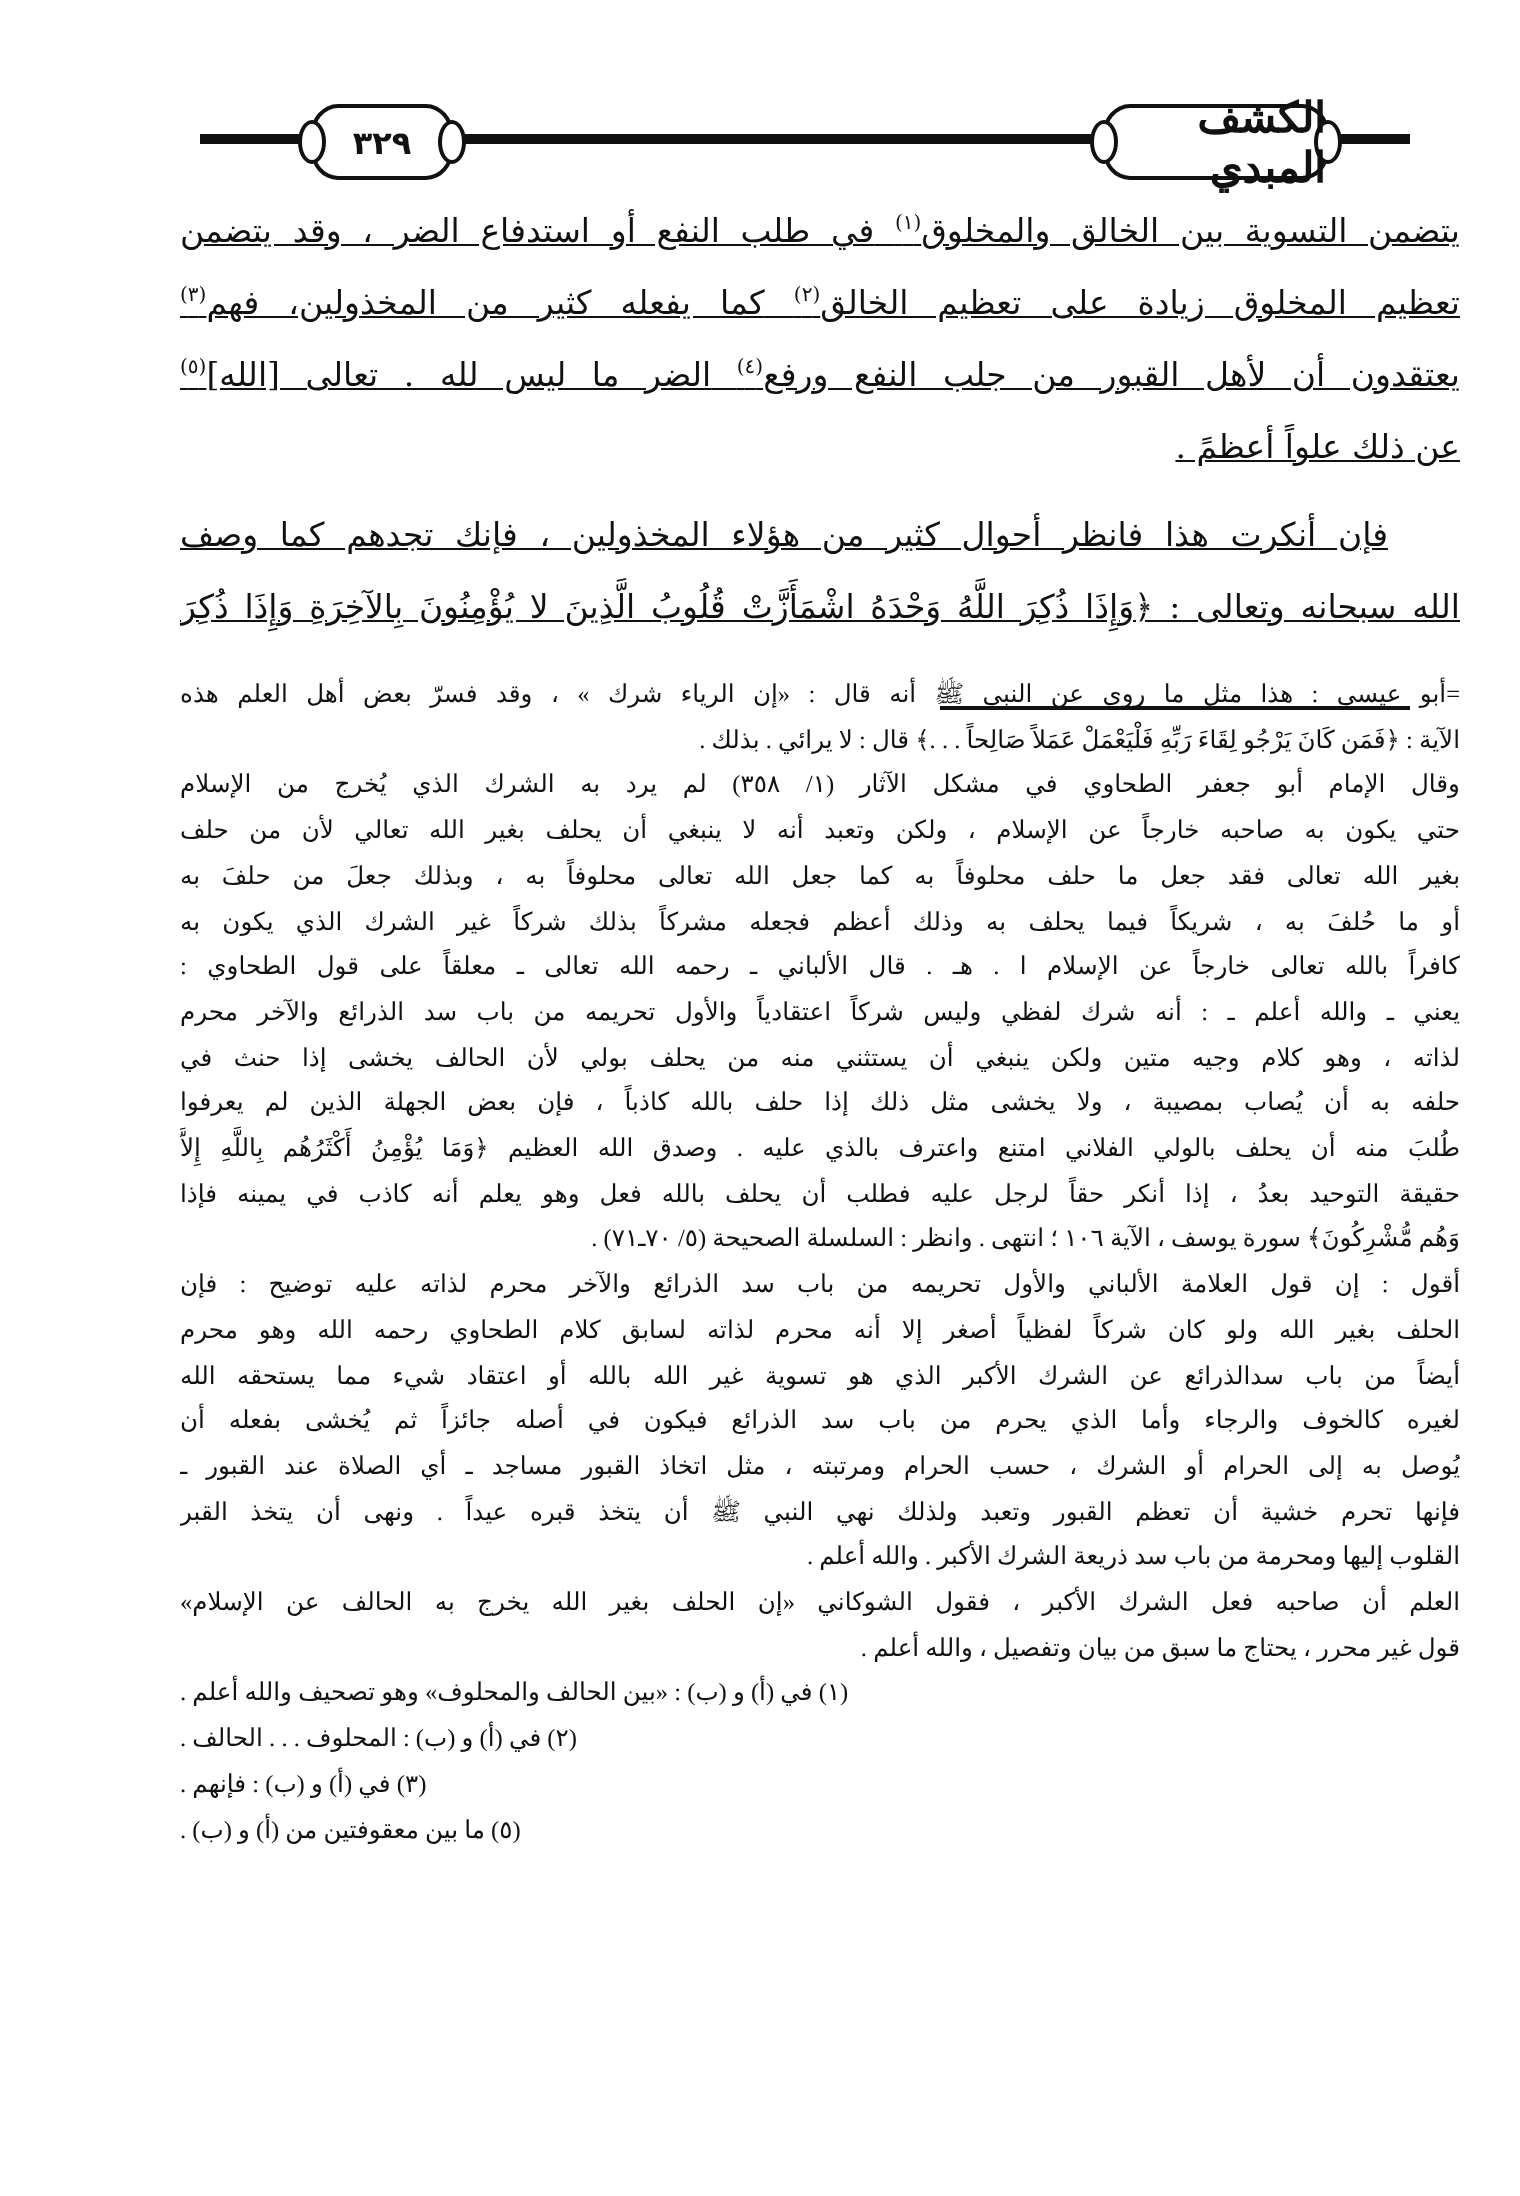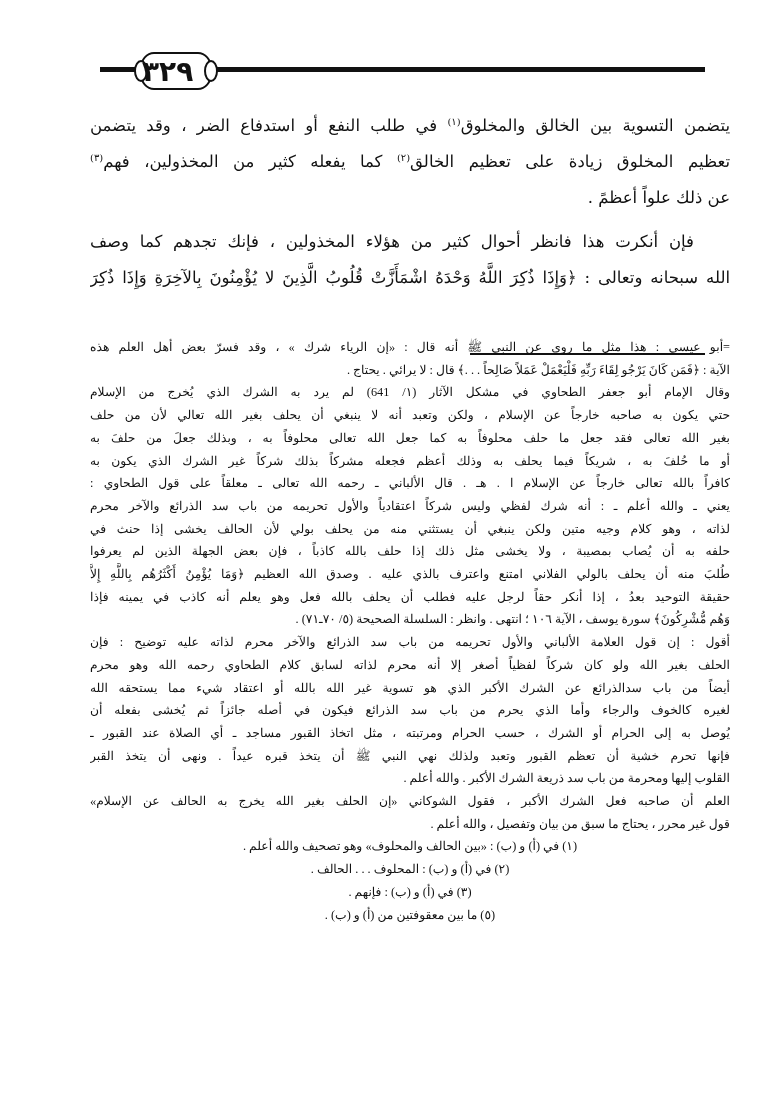--- a/index.html
+++ b/index.html
@@ -18,79 +18,83 @@
     border: 2px solid #111; border-radius: 14px / 16px;
     display: flex; align-items: center; justify-content: center;
     font-weight: bold;
   }
   .cartouche::before, .cartouche::after {
     content: ""; position: absolute; top: 6px; width: 10px; height: 18px;
     border: 2px solid #111; background:#fff; border-radius: 50%;
   }
   .cartouche::before { left: -8px; }
   .cartouche::after { right: -8px; }
-  .page-number-box { left: 40px; width: 68px; font-size: 28px; justify-content: flex-end; }
+  .page-number-box { left: 55px; width: 68px; font-size: 16px; }
   .running-title-box { right: 40px; width: 110px; font-size: 21px; font-family: "DejaVu Serif", serif; }
   .cartouche span { position: relative; z-index: 2; }
 
   .main {
-    position: absolute; right: 30px; top: 108px; width: 640px;
+    position: absolute; right: 30px; top: 98px; width: 640px;
     font-family: "DejaVu Serif", serif; font-size: 16.5px; line-height: 36px;
-    text-align: justify; text-align-last: right;
+    text-align: justify; text-align-last: right; text-decoration: underline;
   }
   .main p { margin: 0; }
   .main p.indent { text-indent: 36px; margin-top: 8px; }
   .line { display: block; white-space: nowrap; overflow: hidden; text-align: justify; text-align-last: justify; }
   .main .line.last { text-align-last: right; }
   sup { font-size: 10px; vertical-align: super; line-height: 0; }
 
   .separator {
     position: absolute; left: 470px; top: 353px; width: 235px; height: 2px; background: #111;
   }
 
   .footnotes {
     position: absolute; right: 30px; top: 335px; width: 640px;
     font-family: Liberation Serif, serif; font-size: 12.3px; line-height: 22.7px;
   }
   .footnotes .line { text-align-last: justify; }
   .footnotes .line.last { text-align-last: right; }
   .note-list { margin-top: 0; }
-  .note-item { display: block; white-space: nowrap; text-align: center; }
+  .note-item { display: block; white-space: nowrap; text-align: left; }
 </style>
 </head>
 <body>
 
 <div class="header">
   <div class="rule"></div>
   <div class="cartouche page-number-box">
     <span>٣٢٩</span>
   </div>
+  <div class="cartouche running-title-box">
+    <span>الكشف المبدي</span>
+  </div>
 </div>
 
 <div class="main">
   <p>
     <span class="line"><span>يتضمن التسوية بين الخالق والمخلوق</span><sup>(١)</sup> <span>في طلب النفع أو استدفاع الضر ، وقد يتضمن</span></span>
     <span class="line"><span>تعظيم المخلوق زيادة على تعظيم الخالق</span><sup>(٢)</sup> <span>كما يفعله كثير من المخذولين، فهم</span><sup>(٣)</sup></span>
+    <span class="line"><span>يعتقدون أن لأهل القبور من جلب النفع ورفع</span><sup>(٤)</sup> <span>الضر ما ليس لله . تعالى [الله]</span><sup>(٥)</sup></span>
     <span class="line last">عن ذلك علواً أعظمً .</span>
   </p>
   <p class="indent">
     <span class="line">فإن أنكرت هذا فانظر أحوال كثير من هؤلاء المخذولين ، فإنك تجدهم كما وصف</span>
   </p>
   <p>
     <span class="line quran-line">الله سبحانه وتعالى : ﴿وَإِذَا ذُكِرَ اللَّهُ وَحْدَهُ اشْمَأَزَّتْ قُلُوبُ الَّذِينَ لا يُؤْمِنُونَ بِالآخِرَةِ وَإِذَا ذُكِرَ</span>
   </p>
 </div>
 
 <div class="separator"></div>
 
 <div class="footnotes" style="top: 336px;">
   <div>
     <span class="line">=أبو عيسي : هذا مثل ما روي عن النبي ﷺ أنه قال : «إن الرياء شرك » ، وقد فسرّ بعض أهل العلم هذه</span>
-    <span class="line" style="text-align-last:right">الآية : ﴿فَمَن كَانَ يَرْجُو لِقَاءَ رَبِّهِ فَلْيَعْمَلْ عَمَلاً صَالِحاً . . .﴾ قال : لا يرائي . يحتاج .</span>
-    <span class="line">وقال الإمام أبو جعفر الطحاوي في مشكل الآثار (١/ 641) لم يرد به الشرك الذي يُخرج من الإسلام</span>
+    <span class="line" style="text-align-last:right">الآية : ﴿فَمَن كَانَ يَرْجُو لِقَاءَ رَبِّهِ فَلْيَعْمَلْ عَمَلاً صَالِحاً . . .﴾ قال : لا يرائي . بذلك .</span>
+    <span class="line">وقال الإمام أبو جعفر الطحاوي في مشكل الآثار (١/ ٣٥٨) لم يرد به الشرك الذي يُخرج من الإسلام</span>
     <span class="line">حتي يكون به صاحبه خارجاً عن الإسلام ، ولكن وتعبد أنه لا ينبغي أن يحلف بغير الله تعالي لأن من حلف</span>
     <span class="line">بغير الله تعالى فقد جعل ما حلف محلوفاً به كما جعل الله تعالى محلوفاً به ، وبذلك جعلَ من حلفَ به</span>
     <span class="line">أو ما حُلفَ به ، شريكاً فيما يحلف به وذلك أعظم فجعله مشركاً بذلك شركاً غير الشرك الذي يكون به</span>
     <span class="line">كافراً بالله تعالى خارجاً عن الإسلام ا . هـ . قال الألباني ـ رحمه الله تعالى ـ معلقاً على قول الطحاوي :</span>
     <span class="line">يعني ـ والله أعلم ـ : أنه شرك لفظي وليس شركاً اعتقادياً والأول تحريمه من باب سد الذرائع والآخر محرم</span>
     <span class="line">لذاته ، وهو كلام وجيه متين ولكن ينبغي أن يستثني منه من يحلف بولي لأن الحالف يخشى إذا حنث في</span>
     <span class="line">حلفه به أن يُصاب بمصيبة ، ولا يخشى مثل ذلك إذا حلف بالله كاذباً ، فإن بعض الجهلة الذين لم يعرفوا</span>
     <span class="line">طُلبَ منه أن يحلف بالولي الفلاني امتنع واعترف بالذي عليه . وصدق الله العظيم ﴿وَمَا يُؤْمِنُ أَكْثَرُهُم بِاللَّهِ إِلاَّ</span>
     <span class="line">حقيقة التوحيد بعدُ ، إذا أنكر حقاً لرجل عليه فطلب أن يحلف بالله فعل وهو يعلم أنه كاذب في يمينه فإذا</span>
     <span class="line last">وَهُم مُّشْرِكُونَ﴾ سورة يوسف ، الآية ١٠٦ ؛ انتهى . وانظر : السلسلة الصحيحة (٥/ ٧٠ـ٧١) .</span>

